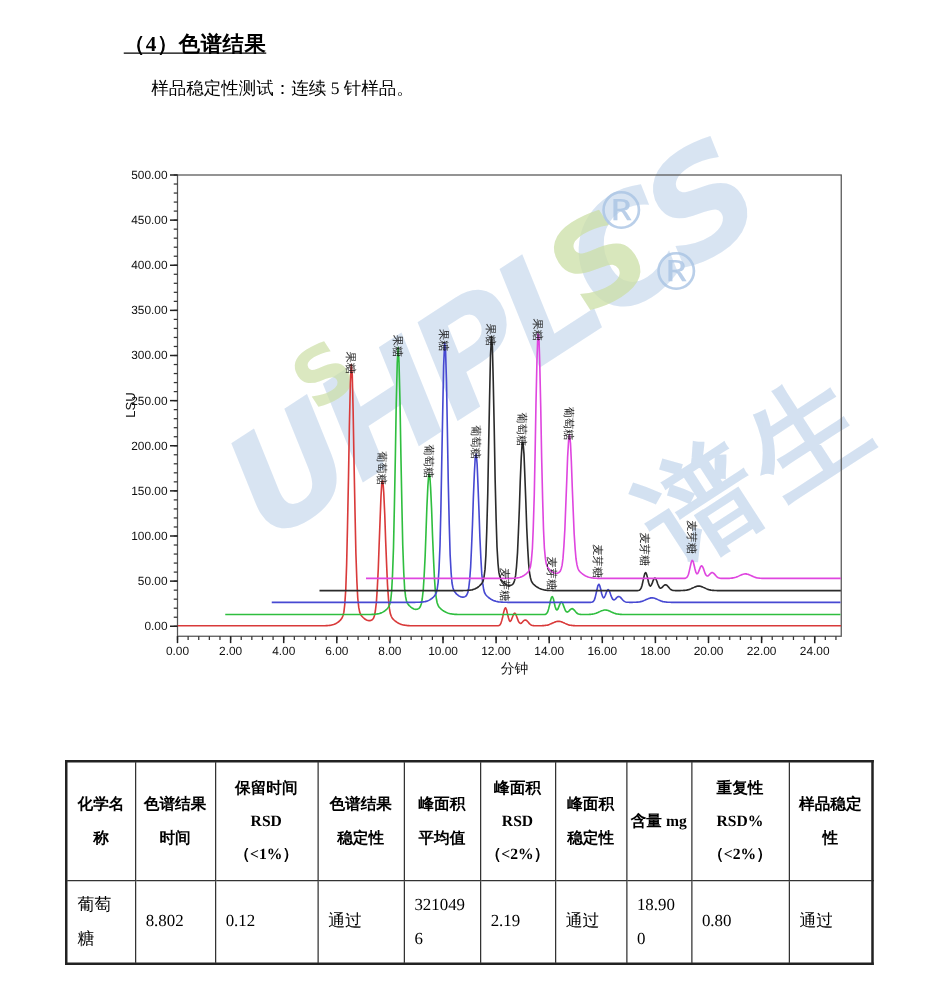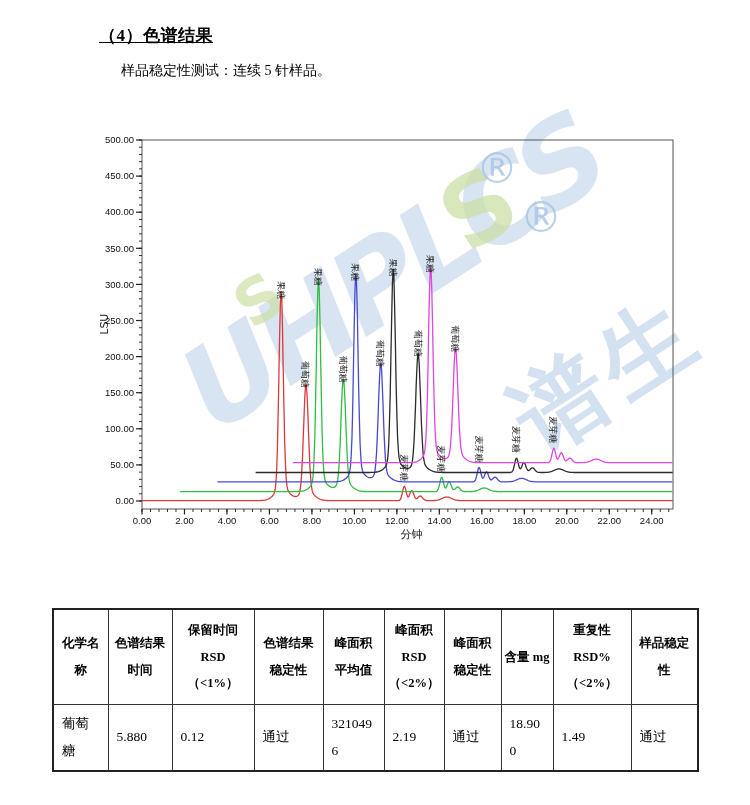--- a/index.html
+++ b/index.html
@@ -274,25 +274,25 @@
           <th>重复性
 RSD%
 （&lt;2%）</th>
           <th>样品稳定
 性</th>
         </tr>
       </thead>
       <tbody>
         <tr>
           <td>葡萄糖</td>
-          <td>5.880</td>
+          <td>8.802</td>
           <td>0.12</td>
           <td>通过</td>
           <td>3210496</td>
           <td>2.19</td>
           <td>通过</td>
           <td>18.900</td>
-          <td>1.49</td>
+          <td>0.80</td>
           <td>通过</td>
         </tr>
       </tbody>
     </table>
 </div>
 
 </body></html>

